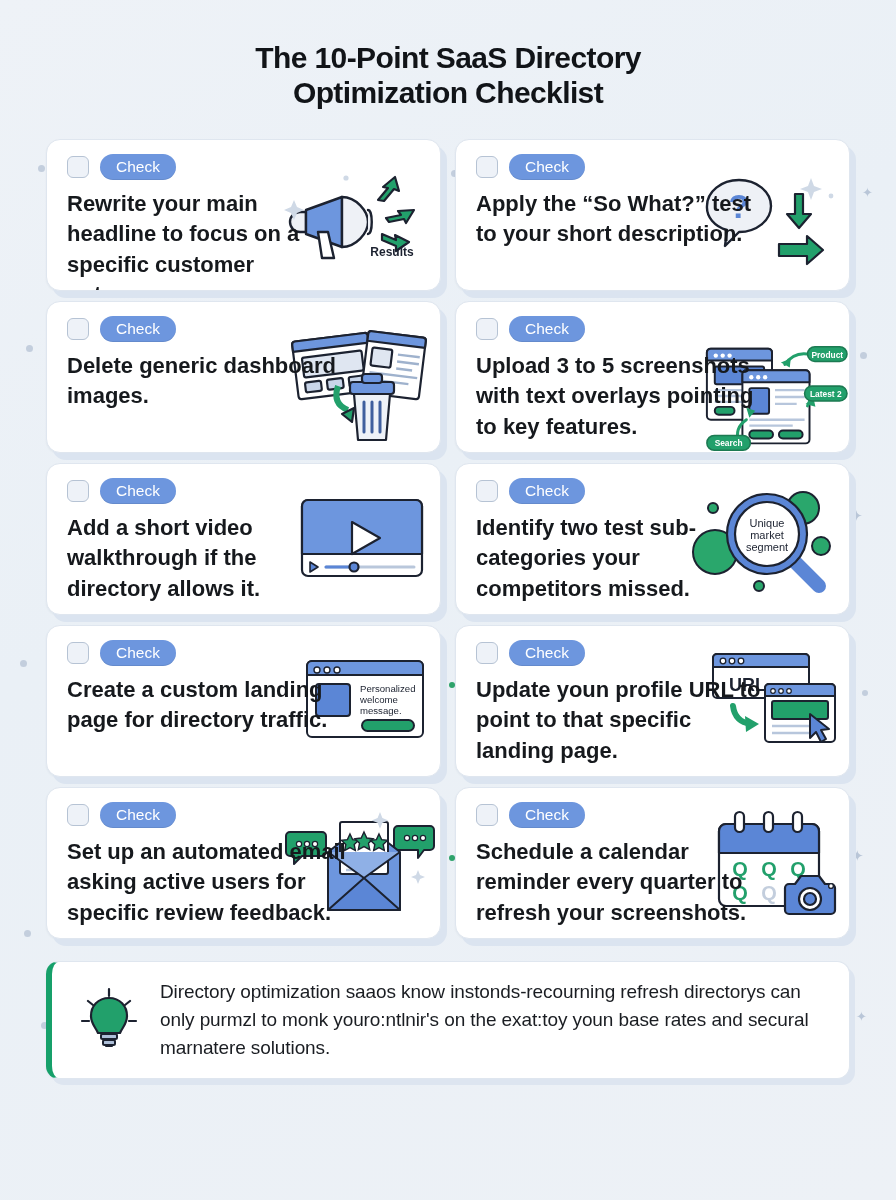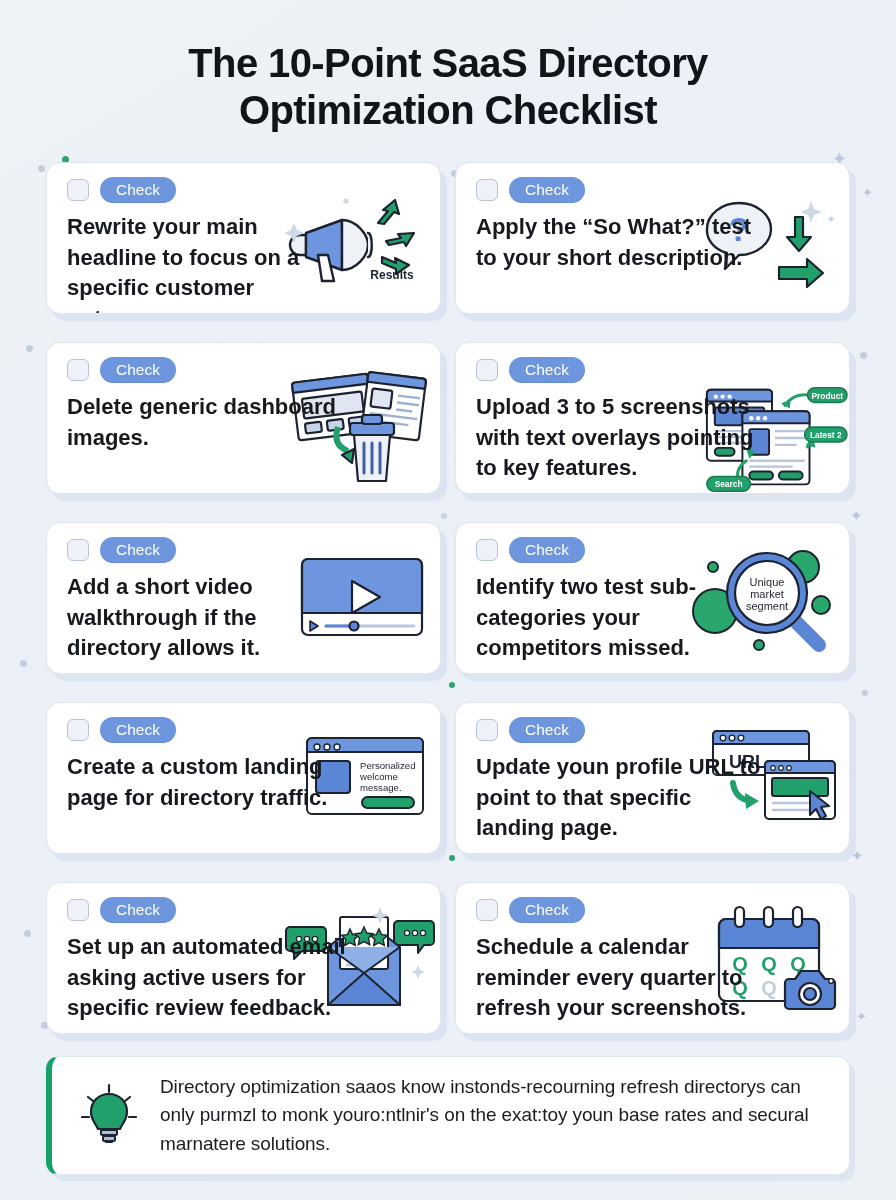--- a/index.html
+++ b/index.html
@@ -21,32 +21,32 @@
     font-size: 18px;
     line-height: 1;
   }
 
   
   .title-wrap {
     padding: 40px 60px 14px 60px;
     text-align: center;
   }
   .title {
-    font-size: 40px;
+    font-size: 30px;
     font-weight: bold;
     color: #111418;
     letter-spacing: -0.6px;
     line-height: 1.18;
   }
 
   
   .grid {
     display: grid;
     grid-template-columns: 1fr 1fr;
-    gap: 28px 14px;
+    gap: 10px 14px;
     padding: 14px 46px 0 46px;
     position: relative;
     z-index: 2;
   }
 
   .card {
     position: relative;
     background: #ffffff;
     border: 1px solid #dfe6ef;
     border-radius: 14px;

